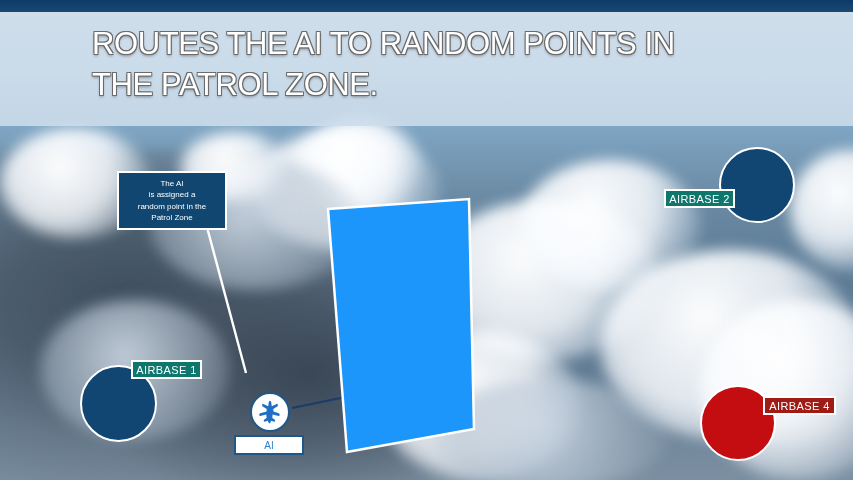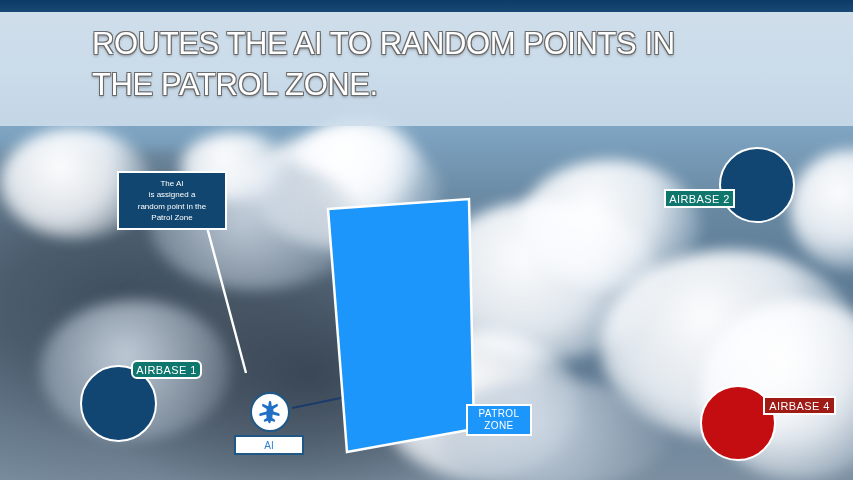--- a/index.html
+++ b/index.html
@@ -167,31 +167,28 @@
     </defs>
     <line x1="196" y1="186" x2="246" y2="373" stroke="#ffffff" stroke-width="2.4"></line>
     <line x1="292" y1="408" x2="404" y2="385" stroke="#1b3c6b" stroke-width="2.2" marker-end="url(#arrowhead)"></line>
   </svg>
 
   <svg class="overlay" viewBox="0 0 853 480">
     <polygon points="328,209 469,199 474,429 347,452" fill="#1c96fa" stroke="#ffffff" stroke-width="2.5"></polygon>
   </svg>
 
   <div class="navy-circle" style="left:80px;top:365px;width:77px;height:77px;"></div>
-  <div class="label-box label-navy" style="left:131px;top:360px;width:71px;height:19px;border-radius:6px;">AIRBASE 1</div>
+  <div class="label-box label-navy" style="left:131px;top:360px;width:71px;height:19px;">AIRBASE 1</div>
 
   <div class="navy-circle" style="left:719px;top:147px;width:76px;height:76px;"></div>
   <div class="label-box label-navy" style="left:664px;top:189px;width:71px;height:19px;">AIRBASE 2</div>
 
   <div class="red-circle" style="left:700px;top:385px;width:76px;height:76px;"></div>
   <div class="label-box label-red" style="left:763px;top:396px;width:73px;height:19px;">AIRBASE 4</div>
 
-  <div class="label-box label-blue" style="left:466px;top:404px;width:66px;height:32px;
-       font-size:10px;line-height:1.25;white-space:pre-line;">PATROL
-ZONE</div>
 
   <div class="callout">The AI
 is assigned a
 random point in the
 Patrol Zone</div>
 
 
   <div class="ai-avatar">
     <svg width="26" height="26" viewBox="0 0 24 24">
       <path fill="#1f6fc4" d="M12 1.6c-.7 0-1.1.9-1.25 2.1l-.35 3.1-4.6-2.3c-.5-.25-1 .05-1 .6v1.1c0 .35.18.65.48.82L9 9.2l-.2 2.3-5.9 1.6c-.45.12-.75.5-.75.95v.95c0 .42.38.72.78.63L8.6 14.3l.25 3.25-2.1 1.35c-.28.18-.45.5-.45.84v.66c0 .4.38.68.76.57l2.95-.85.55 1.6c.12.35.45.58.82.58h.24c.37 0 .7-.23.82-.58l.55-1.6 2.95.85c.38.11.76-.17.76-.57v-.66c0-.34-.17-.66-.45-.84l-2.1-1.35.25-3.25 5.67 1.33c.4.09.78-.21.78-.63v-.95c0-.45-.3-.83-.75-.95L15.2 11.5 15 9.2l3.72-2.18c.3-.17.48-.47.48-.82V5.1c0-.55-.5-.85-1-.6l-4.6 2.3-.35-3.1C13.1 2.5 12.7 1.6 12 1.6z"></path>

